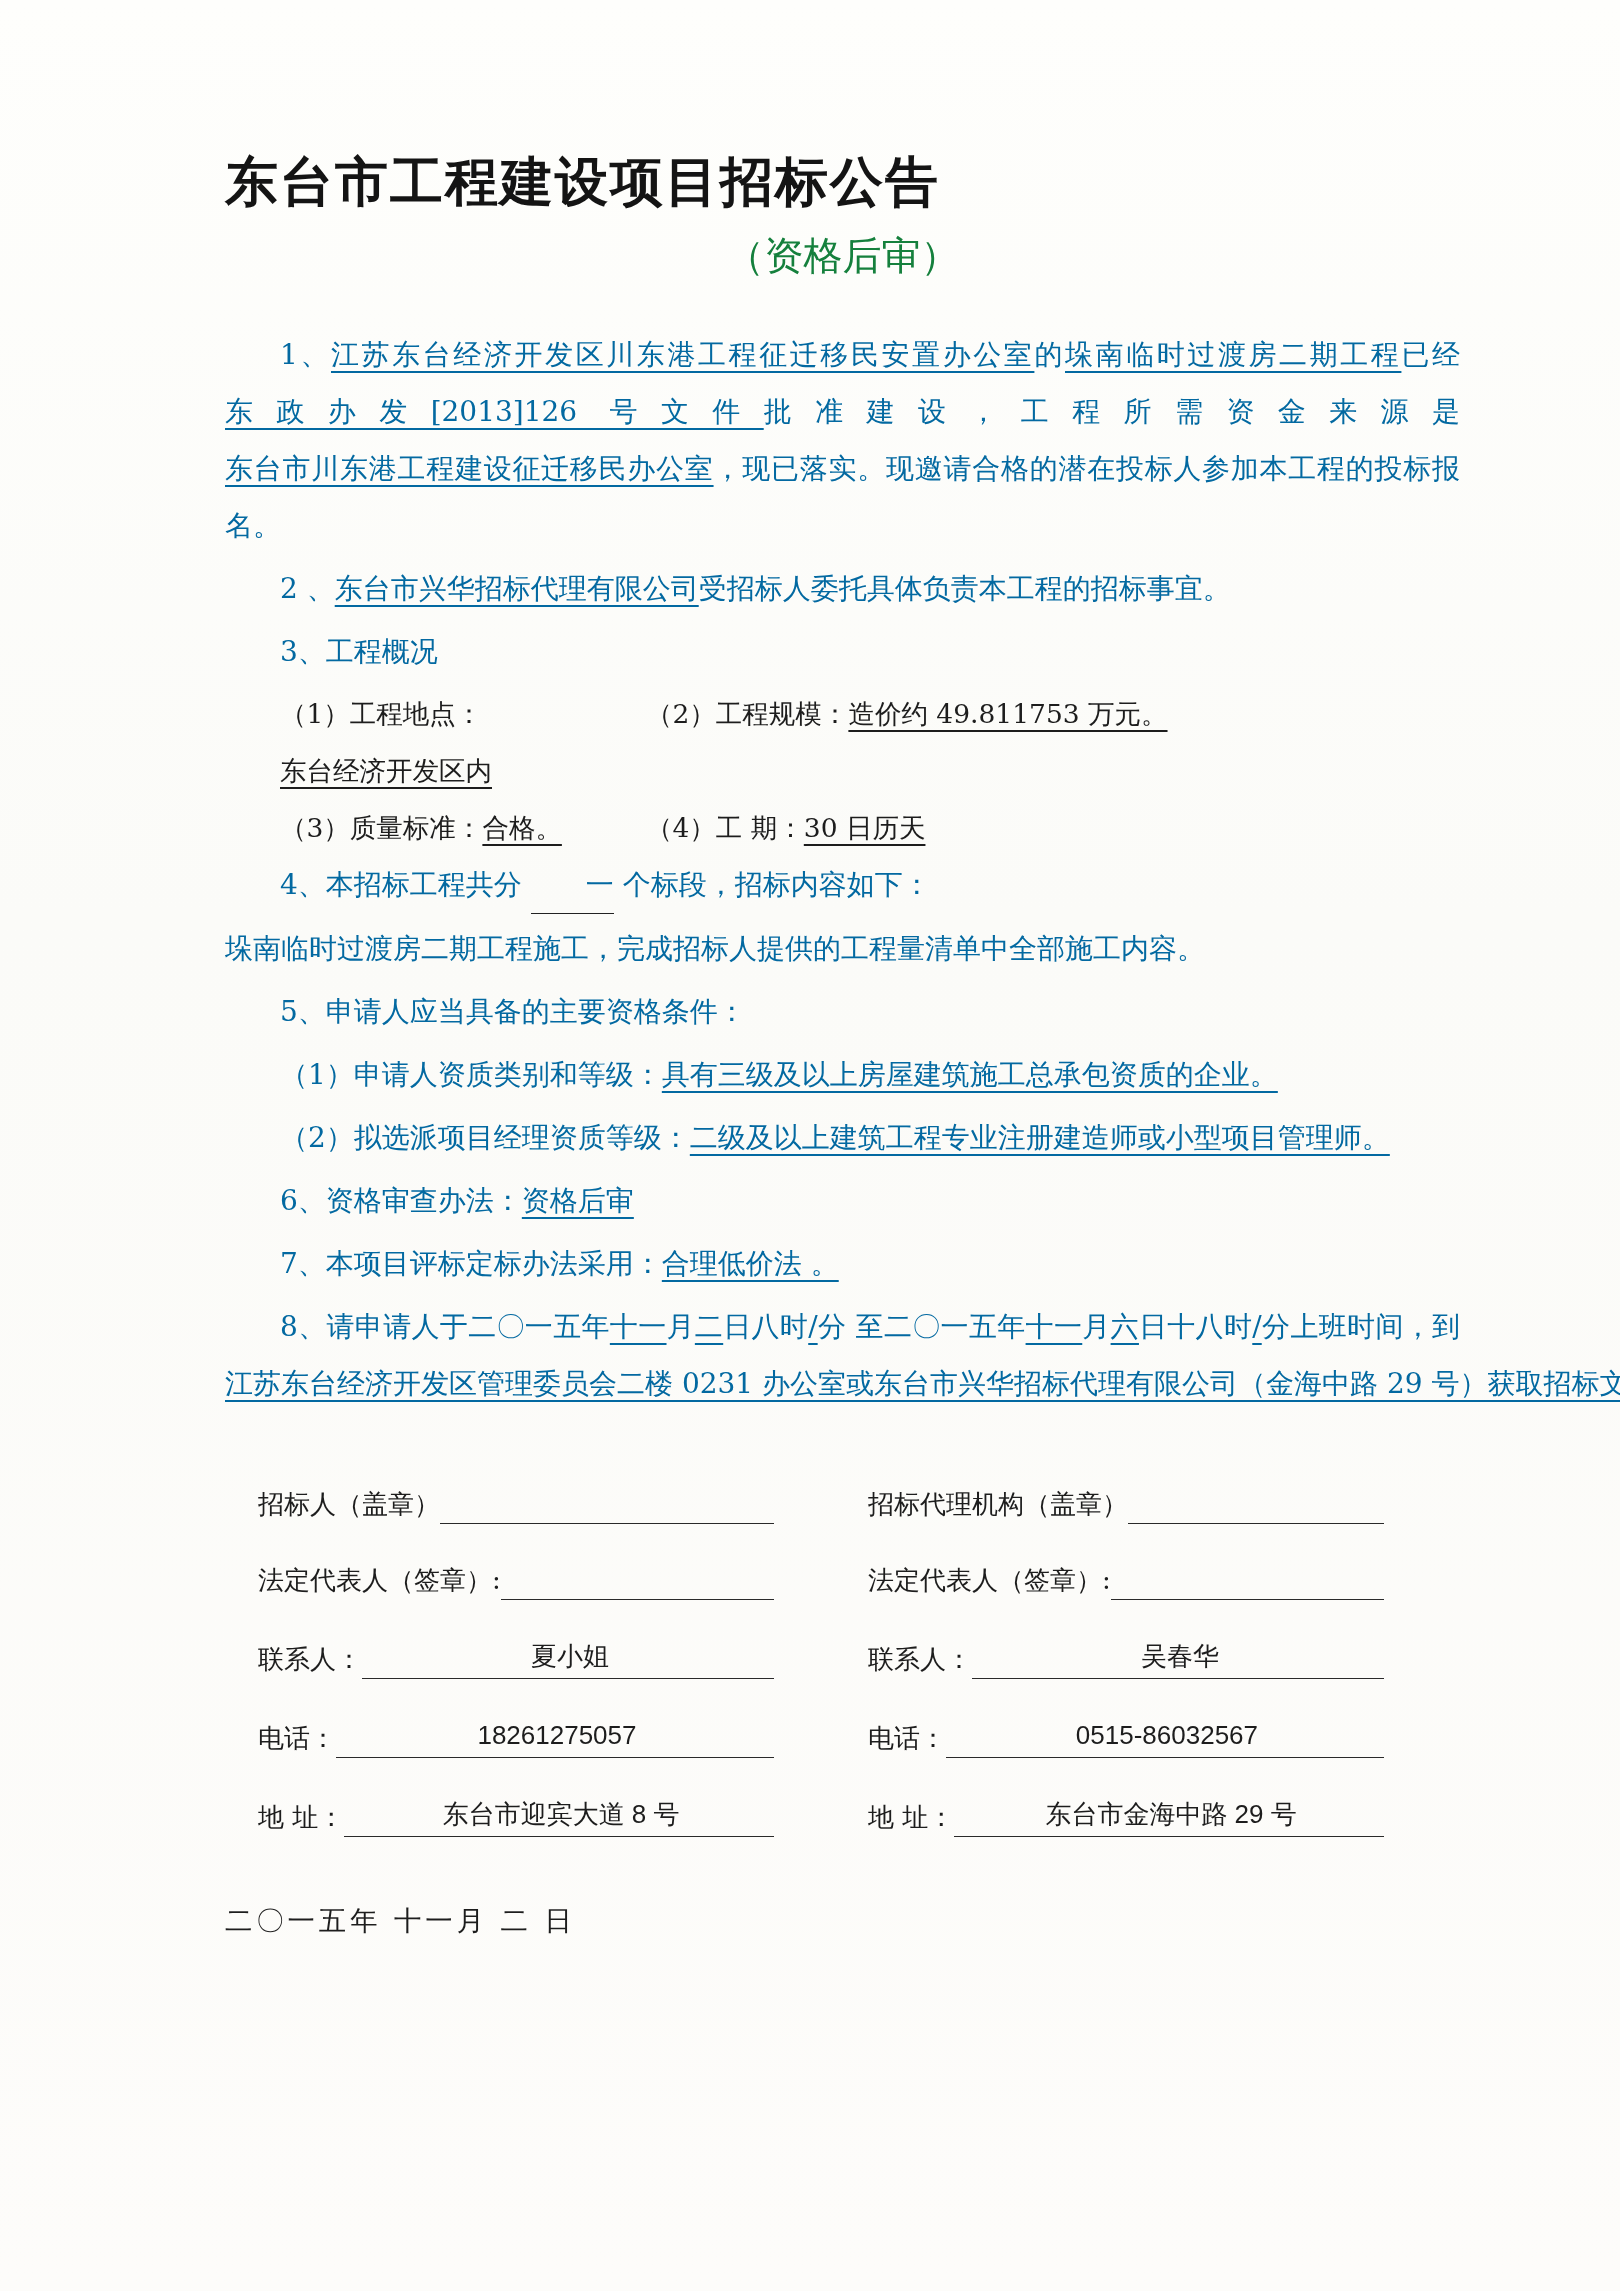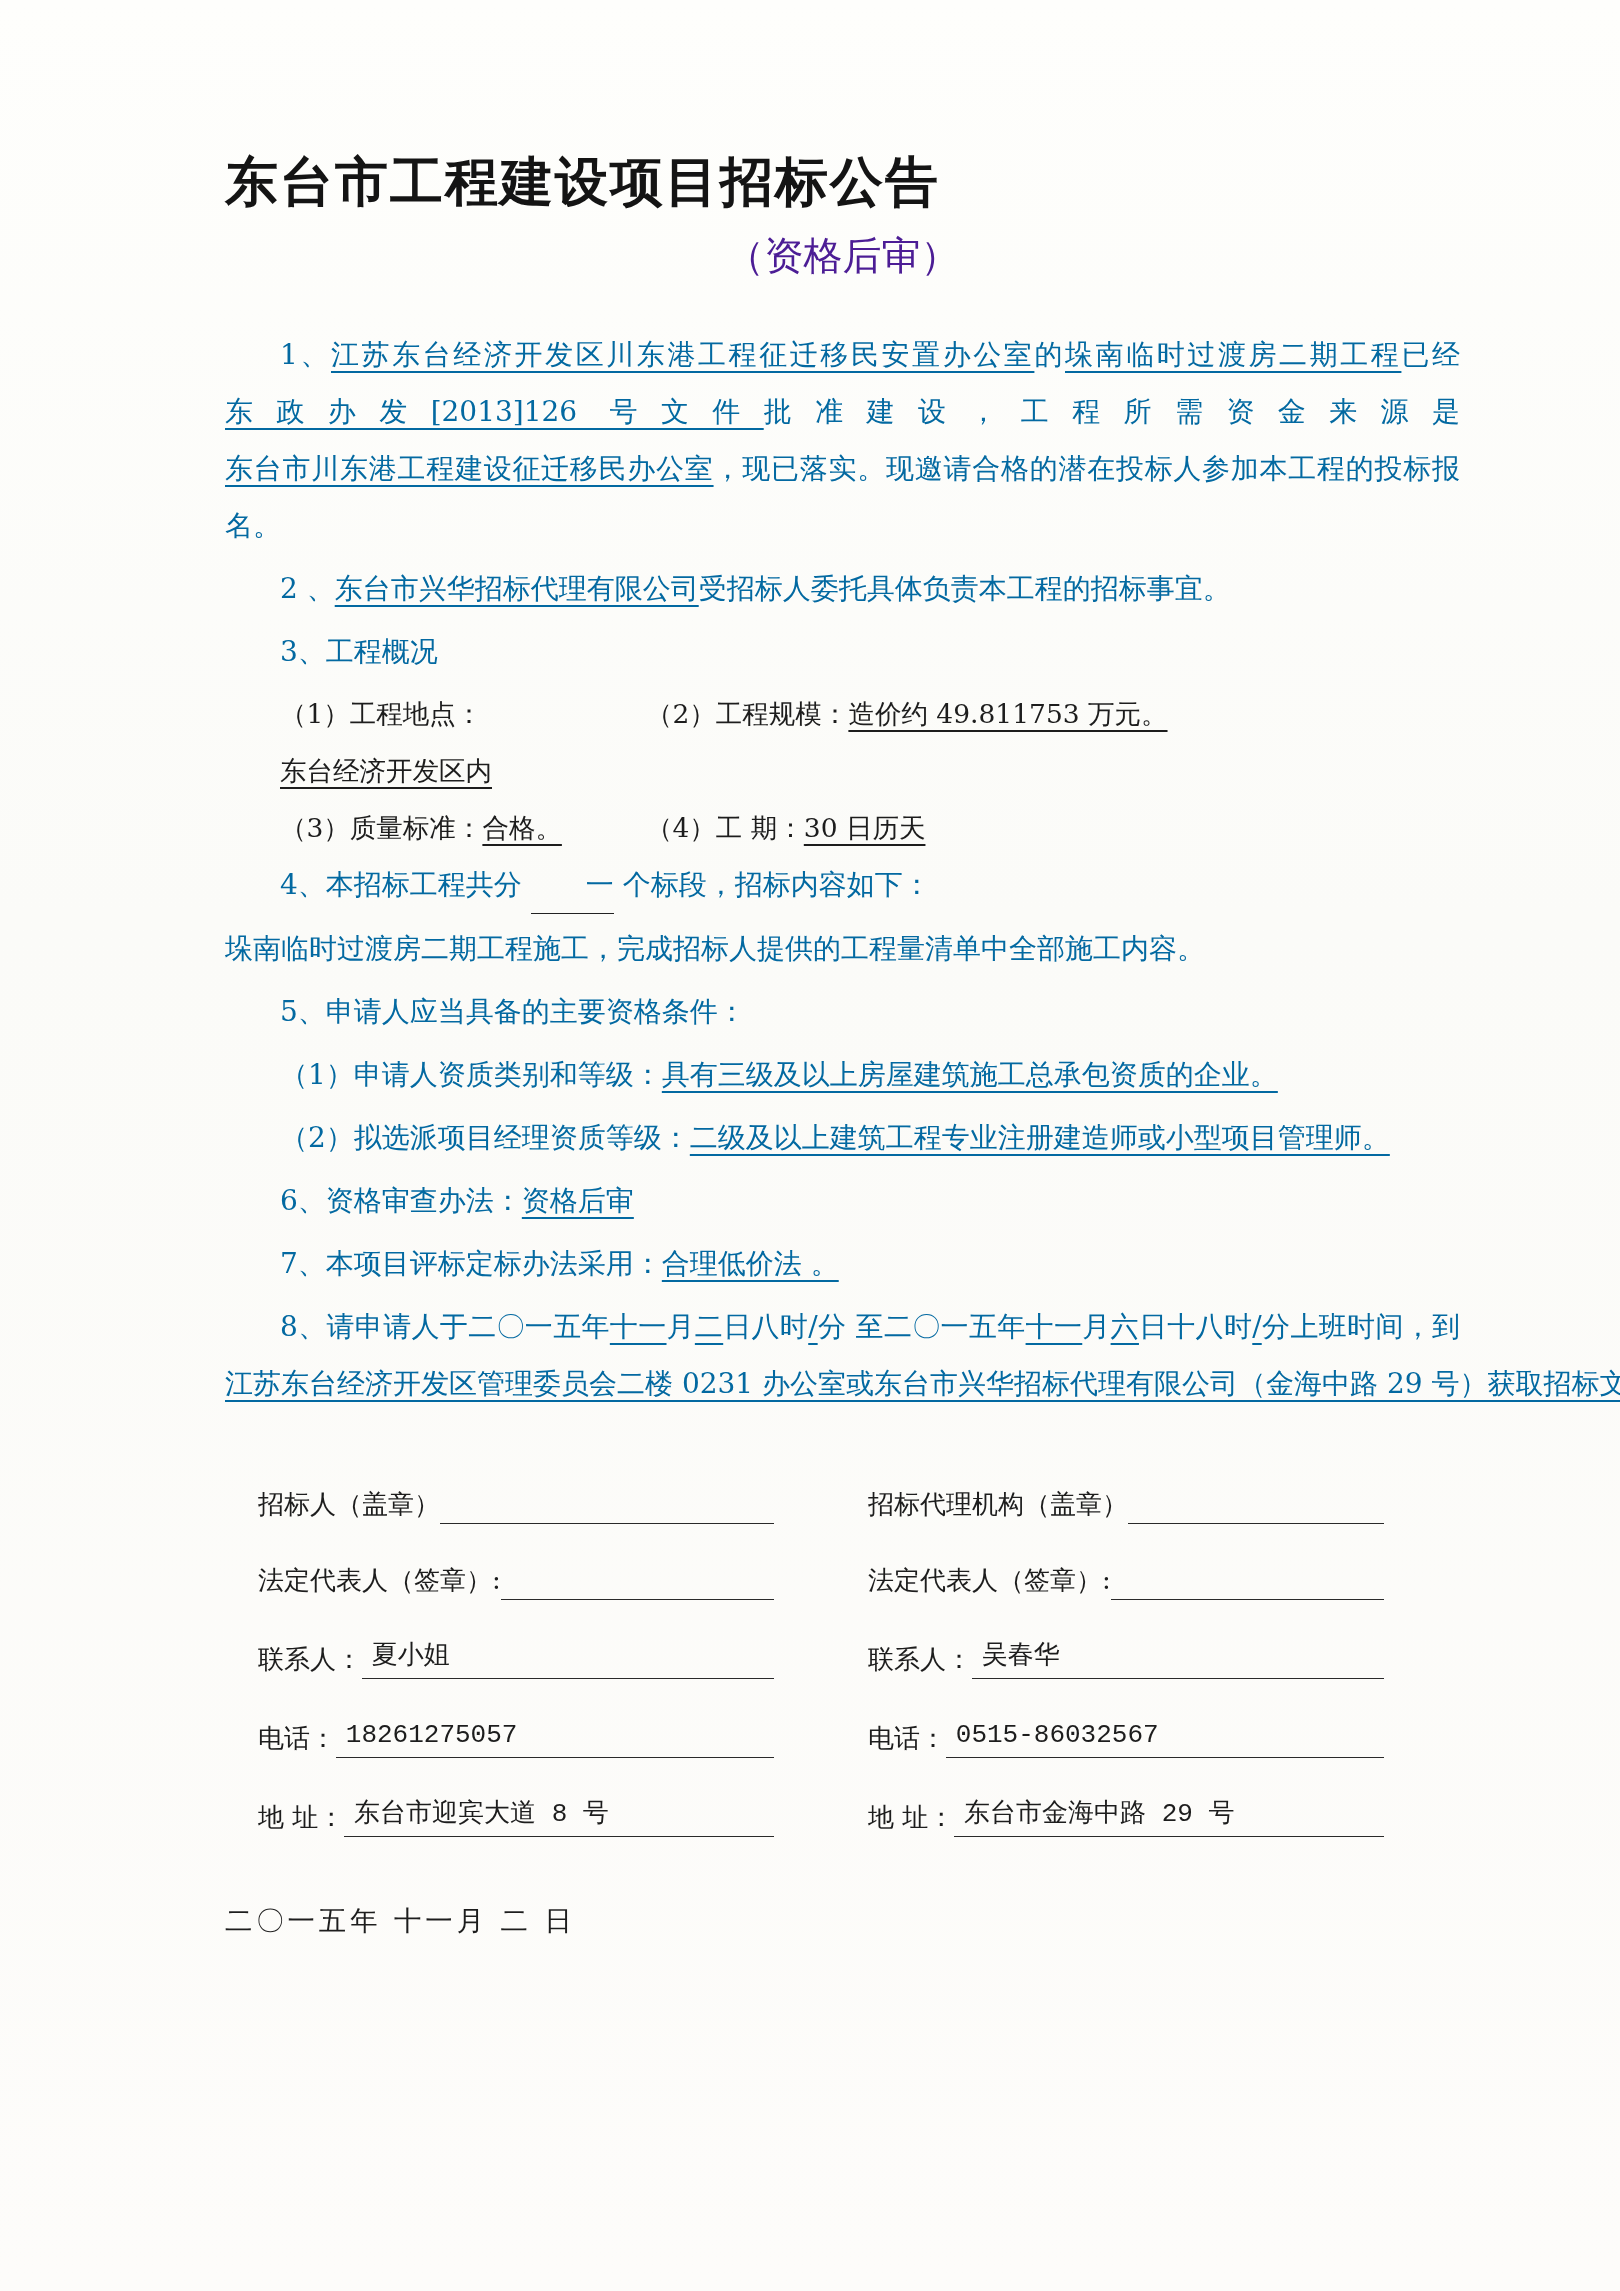--- a/index.html
+++ b/index.html
@@ -38,21 +38,21 @@
     font-size: 53px;
     letter-spacing: 2px;
     margin: 0 0 5.9px 0;
     color: #141414;
   }
   .subtitle {
     text-align: center;
     font-family: "DejaVu Serif", "Liberation Serif", serif;
     font-size: 39px;
     margin: 9.8px 0 43px 0;
-    color: #4c1d95;
+    color: #15803d;
   }
   .para {
     font-family: "DejaVu Serif", "Liberation Serif", serif;
     font-size: 28px;
     line-height: 57px;
     margin: 0 0 5.9px 0;
     text-align: justify;
     color: #0369a1;
   }
   .indent {
@@ -116,21 +116,22 @@
   }
   .date-line {
     margin-top: 29px;
     text-align: left;
     padding-right: 82px;
     font-family: "DejaVu Serif", "Liberation Serif", serif;
     font-size: 27.4px;
     letter-spacing: 3.9px;
   }
   .hand {
-    font-family: Liberation Mono, monospace;
+    font-family: Liberation Sans, sans-serif;
+    text-align: center;
   }
 </style>
 </head>
 <body>
 
 <div id="page">
 
   <div class="doc">
 
     <h1 class="title">东台市工程建设项目招标公告</h1>

